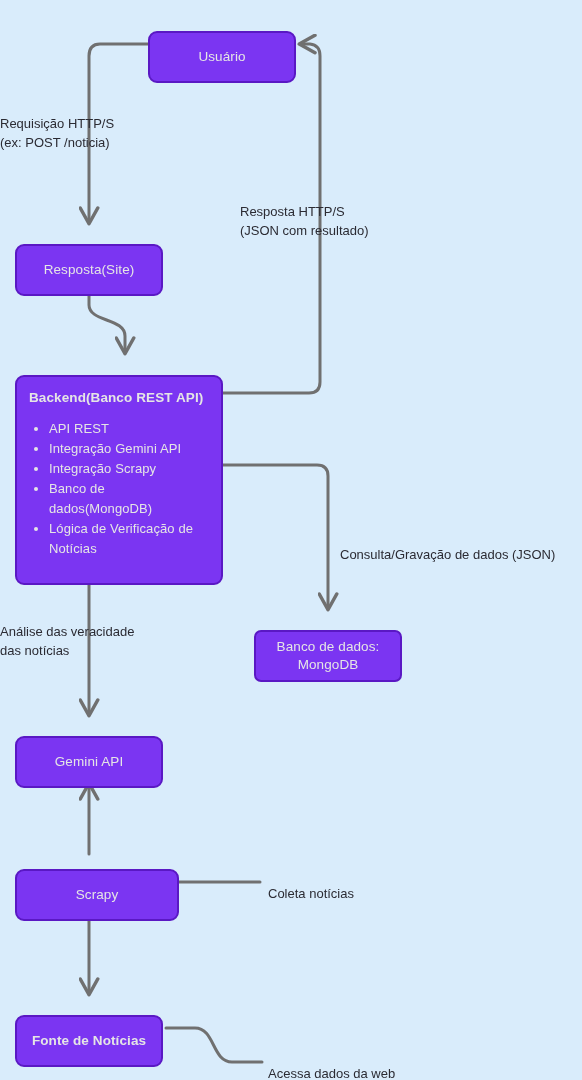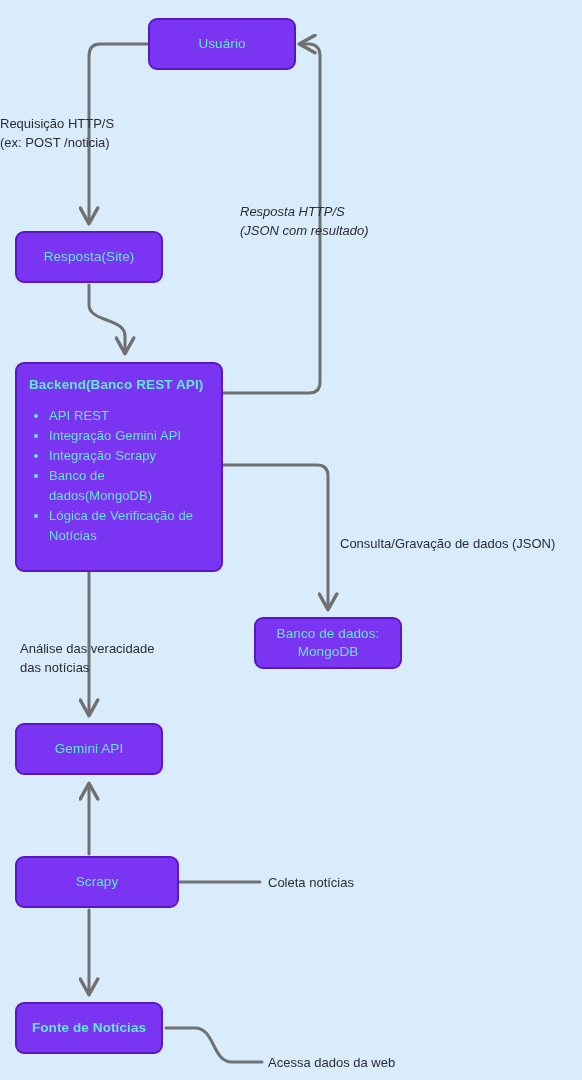--- a/index.html
+++ b/index.html
@@ -23,28 +23,29 @@
     width: 582px;
     height: 1080px;
     pointer-events: none;
   }
   .node {
     position: absolute;
     box-sizing: border-box;
     background: #7b35f2;
     border: 2.5px solid #5a18c4;
     border-radius: 9px;
-    color: #5eead4;
+    color: #e5e5e5;
     display: flex;
     align-items: center;
     justify-content: center;
     text-align: center;
     font-size: 13.5px;
     line-height: 1.35;
     letter-spacing: 0.1px;
+    margin-top: 13px;
   }
   .node.block {
     display: block;
     text-align: left;
     padding: 12px 12px 10px 12px;
   }
   .node-title-bold {
     font-weight: bold;
     font-size: 13.5px;
     display: block;
@@ -64,20 +65,21 @@
   .edge-label {
     position: absolute;
     color: #2b2b33;
     font-size: 13px;
     line-height: 1.45;
     white-space: pre-line;
   }
   .edge-label.left-anchor {
     text-align: center;
     white-space: nowrap;
+    margin-top: 11px;
   }
   .nodelabel-2line {
     white-space: pre-line;
   }
 </style>
 </head>
 <body>
 
 <div id="canvas">
 
@@ -119,45 +121,45 @@
     <span class="node-title-bold">Backend(Banco REST API)</span>
     <ul>
       <li>API REST</li>
       <li>Integração Gemini API</li>
       <li>Integração Scrapy</li>
       <li>Banco de dados(MongoDB)</li>
       <li>Lógica de Verificação de Notícias</li>
     </ul>
   </div>
 
-  <div class="node" style="left:254px; top:617px; width:148px; height:52px;">
+  <div class="node" style="left:254px; top:617px; width:148px; height:52px;border-radius:7px;">
     <span class="nodelabel-2line">Banco de dados:
 MongoDB</span>
   </div>
 
   <div class="node" style="left:15px; top:723px; width:148px; height:52px;">
     <span>Gemini API</span>
   </div>
 
   <div class="node" style="left:15px; top:856px; width:164px; height:52px;">
     <span>Scrapy</span>
   </div>
 
   <div class="node" style="left:15px; top:1002px; width:148px; height:52px;font-weight:bold;">
     <span>Fonte de Notícias</span>
   </div>
 
   <div class="edge-label" style="left:0px; top:115px; width:178px;">Requisição HTTP/S
 (ex: POST /noticia)</div>
 
-  <div class="edge-label" style="left:240px; top:203px; width:180px;font-style:italic;">Resposta HTTP/S
+  <div class="edge-label" style="left:240px; top:203px; width:180px;">Resposta HTTP/S
 (JSON com resultado)</div>
 
   <div class="edge-label left-anchor" style="left:340px; top:535px;">Consulta/Gravação de dados (JSON)</div>
 
-  <div class="edge-label" style="left:0px; top:640px; width:178px;padding-left:20px;">Análise das veracidade
+  <div class="edge-label" style="left:0px; top:623px; width:178px;">Análise das veracidade
 das notícias</div>
 
   <div class="edge-label left-anchor" style="left:268px; top:874px;">Coleta notícias</div>
 
   <div class="edge-label left-anchor" style="left:268px; top:1054px;">Acessa dados da web</div>
 
 </div>
 
 </body></html>

